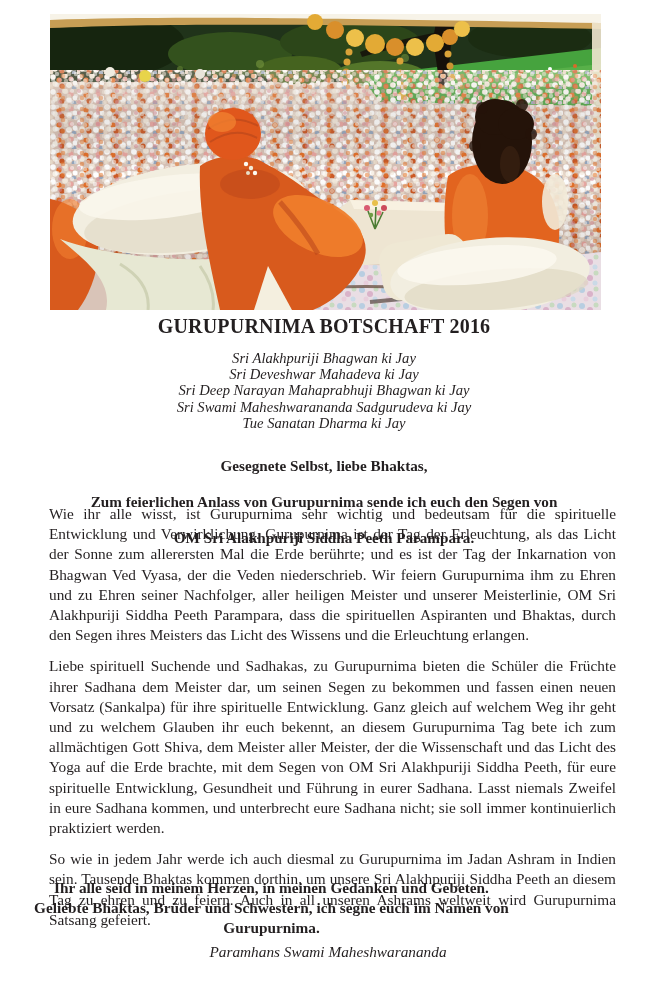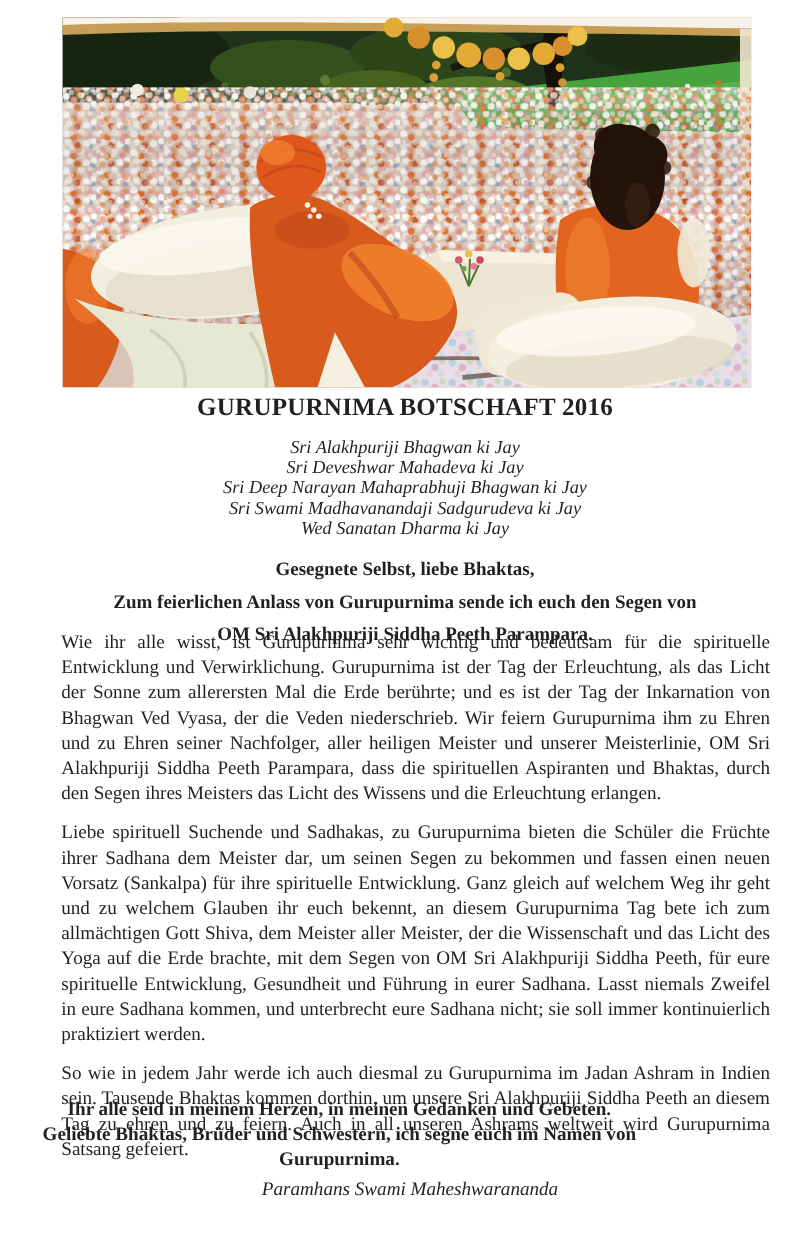--- a/index.html
+++ b/index.html
@@ -14,21 +14,21 @@
     overflow:hidden;background:#d9c4b8;
   }
   .photo svg{display:block;}
   .doc-title{
     position:absolute;top:315px;left:0;width:648px;margin:0;
     font-size:20px;font-weight:bold;text-align:center;letter-spacing:.2px;
   }
   .invocations{position:absolute;top:350px;left:0;width:648px;text-align:center;}
   .invocations p{margin:0;font-style:italic;font-size:14.6px;line-height:16.2px;}
   .greeting{position:absolute;top:440px;left:0;width:648px;text-align:center;}
-  .greeting p{margin:6px;font-weight:bold;font-size:15.2px;line-height:19.8px;}
+  .greeting p{margin:16px;font-weight:bold;font-size:15.2px;line-height:19.8px;}
   .bodytext{position:absolute;top:504px;left:32px;width:584px;}
   .bodytext p{
     margin:0 0 11px 17px;font-size:15.3px;line-height:20.2px;
     text-align:justify;text-justify:inter-word;
   }
   .closing{position:absolute;top:878px;left:0;width:543px;text-align:center;font-weight:bold;}
   .closing p{margin:0;font-size:15.3px;line-height:20.2px;}
   .signature{
     position:absolute;top:939px;left:0;width:648px;margin:4px;text-align:center;
     font-style:italic;font-size:15.3px;
@@ -225,22 +225,22 @@
       </g>
     </svg>
   </figure>
 
   <h1 class="doc-title">GURUPURNIMA BOTSCHAFT 2016</h1>
 
   <div class="invocations">
     <p>Sri Alakhpuriji Bhagwan ki Jay</p>
     <p>Sri Deveshwar Mahadeva ki Jay</p>
     <p>Sri Deep Narayan Mahaprabhuji Bhagwan ki Jay</p>
-    <p>Sri Swami Madhavanandaji Sadgurudeva ki Jay</p>
-    <p>Wed Sanatan Dharma ki Jay</p>
+    <p>Sri Swami Maheshwarananda Sadgurudeva ki Jay</p>
+    <p>Tue Sanatan Dharma ki Jay</p>
   </div>
 
   <div class="greeting">
     <p>Gesegnete Selbst, liebe Bhaktas,</p>
     <p>Zum feierlichen Anlass von Gurupurnima sende ich euch den Segen von</p>
     <p>OM Sri Alakhpuriji Siddha Peeth Parampara.</p>
   </div>
 
   <div class="bodytext">
     <p>Wie ihr alle wisst, ist Gurupurnima sehr wichtig und bedeutsam für die spirituelle Entwicklung und Verwirklichung. Gurupurnima ist der Tag der Erleuchtung, als das Licht der Sonne zum allerersten Mal die Erde berührte; und es ist der Tag der Inkarnation von Bhagwan Ved Vyasa, der die Veden niederschrieb. Wir feiern Gurupurnima ihm zu Ehren und zu Ehren seiner Nachfolger, aller heiligen Meister und unserer Meisterlinie, OM Sri Alakhpuriji Siddha Peeth Parampara, dass die spirituellen Aspiranten und Bhaktas, durch den Segen ihres Meisters das Licht des Wissens und die Erleuchtung erlangen.</p>

